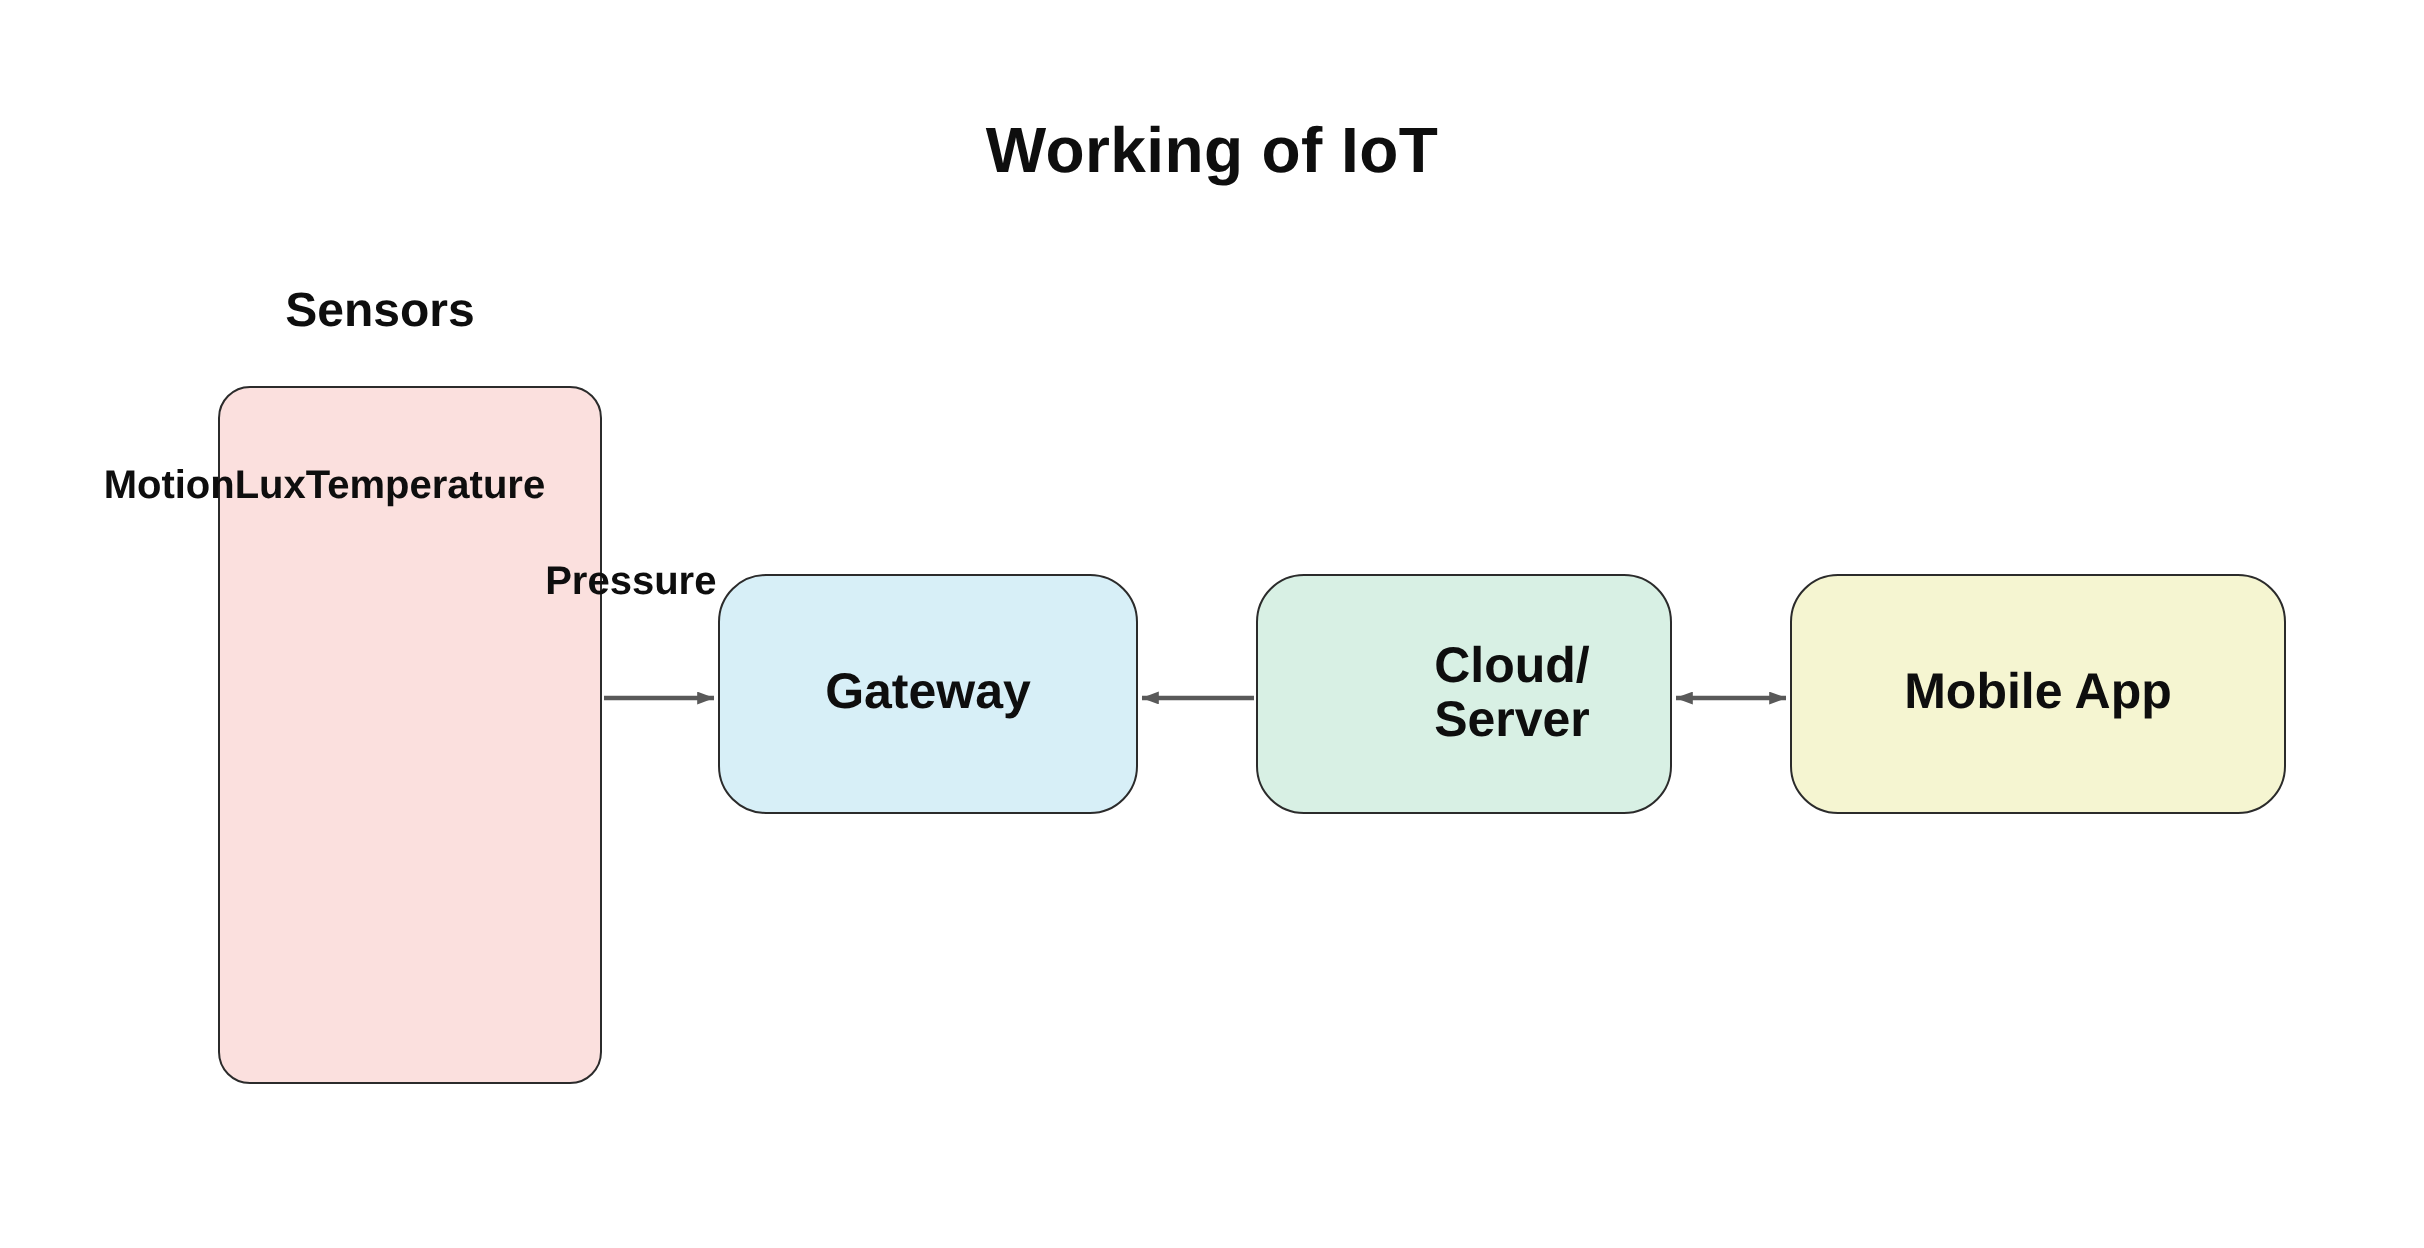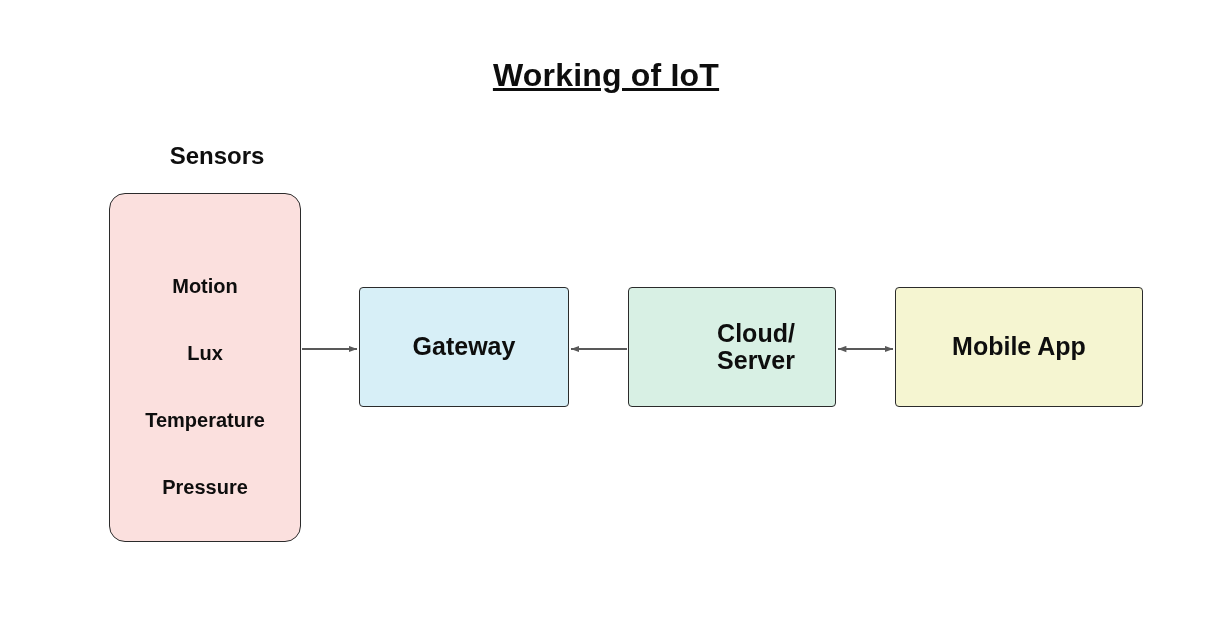--- a/index.html
+++ b/index.html
@@ -25,68 +25,67 @@
   #diagram-title {
     position: absolute;
     left: 0;
     top: 57px;
     width: 1212px;
     text-align: center;
     font-size: 32px;
     font-weight: bold;
     letter-spacing: 0.2px;
     color: #0e0e0e;
-    text-decoration: underline;
   }
 
   
   #sensors-label {
     position: absolute;
-    left: 121px;
+    left: 94px;
     top: 142px;
     width: 192px;
     text-align: center;
     font-size: 24px;
     font-weight: bold;
     color: #0e0e0e;
   }
 
   .node {
     position: absolute;
     box-sizing: border-box;
     border: 1.3px solid #2b2b2b;
-    border-radius: 4px;
+    border-radius: 24px;
     display: flex;
     align-items: center;
     justify-content: center;
     text-align: center;
   }
 
   #sensors-box {
     left: 109px;
     top: 193px;
     width: 192px;
     height: 349px;
     background: #fbe0de;
     border-radius: 16px;
     align-items: flex-start;
     justify-content: center;
-    flex-direction: column;
+    flex-direction: row;
     padding-top: 38px;
   }
 
   .sensor-item {
     width: 100%;
     text-align: center;
     font-size: 20px;
     font-weight: bold;
     color: #0e0e0e;
     margin-bottom: 44px;
   }
-  .sensor-item:last-child { margin-bottom: 0; }
+  .sensor-item:last-child { margin-bottom: 0; margin-top: 48px; }
 
   #gateway-box {
     left: 359px;
     top: 287px;
     width: 210px;
     height: 120px;
     background: #d7eff7;
   }
   #cloud-box {
     left: 628px;

